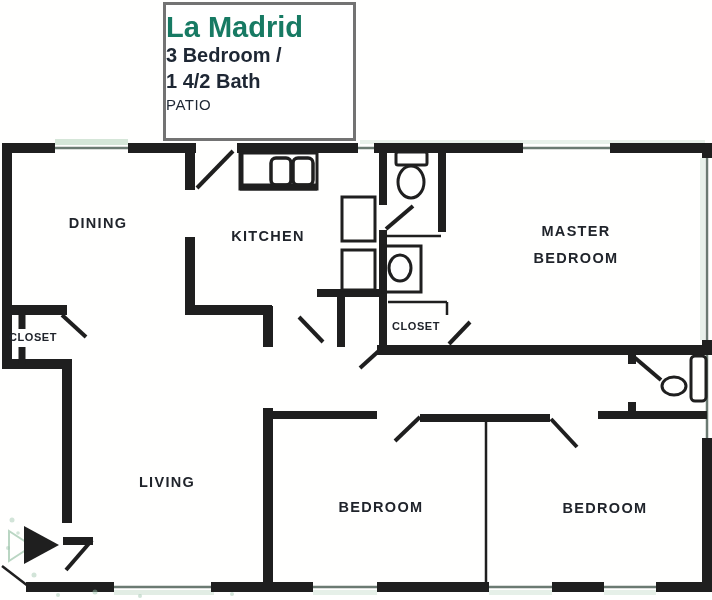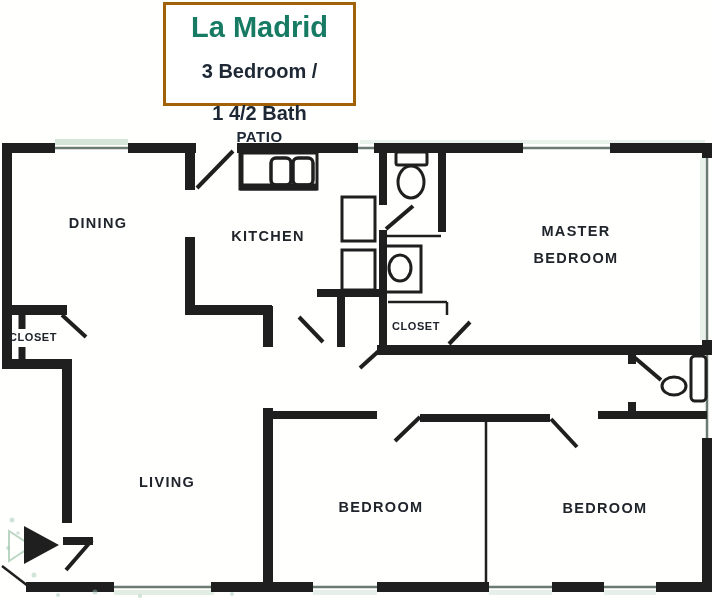--- a/index.html
+++ b/index.html
@@ -19,27 +19,27 @@
   .fx35  {stroke:var(--wall,#1f1f1f);stroke-width:3.5;fill:none;}
   .arrow {fill:var(--wall,#1f1f1f);}
   .ghost {stroke:var(--noise-green,#9cc4aa);stroke-width:2;fill:none;opacity:.7;}
   .speck {fill:var(--noise-green,#9cc4aa);opacity:.45;}
 
   
   .lbl{font-weight:700;font-size:14.5px;letter-spacing:1.3px;fill:#20242b;text-anchor:middle;}
   .lbl-sm{font-weight:700;font-size:11px;letter-spacing:.6px;fill:#20242b;text-anchor:middle;}
 
   
-  #title-card{position:absolute;left:163px;top:2px;width:193px;height:104px;
-    box-sizing:border-box;border:3px solid #a16207;background:#fff;
-    display:flex;flex-direction:column;align-items:center;justify-content:flex-start;
+  #title-card{position:absolute;left:163px;top:2px;width:193px;height:139px;
+    box-sizing:border-box;border:3px solid #737373;background:#fff;
+    display:flex;flex-direction:column;align-items:flex-start;justify-content:flex-start;
     padding-top:7px;z-index:5;text-align:center;}
   #title-card .brand{color:var(--accent-teal,#177a63);font-size:29px;font-weight:700;line-height:1.05;}
-  #title-card .sub{color:var(--title-text,#1e2734);font-size:20px;font-weight:700;line-height:1.3;margin-top:16px;}
-  #title-card .patio{color:var(--title-text,#1e2734);font-size:15px;font-weight:700;
+  #title-card .sub{color:var(--title-text,#1e2734);font-size:20px;font-weight:700;line-height:1.3;}
+  #title-card .patio{color:var(--title-text,#1e2734);font-size:15px;font-weight:400;
     letter-spacing:.5px;margin-top:2px;}
 </style>
 </head>
 <body>
 
 <div id="stage">
 
   <svg id="plan" width="712" height="600" viewBox="0 0 712 600" xmlns="http://www.w3.org/2000/svg">
 
     <g>

